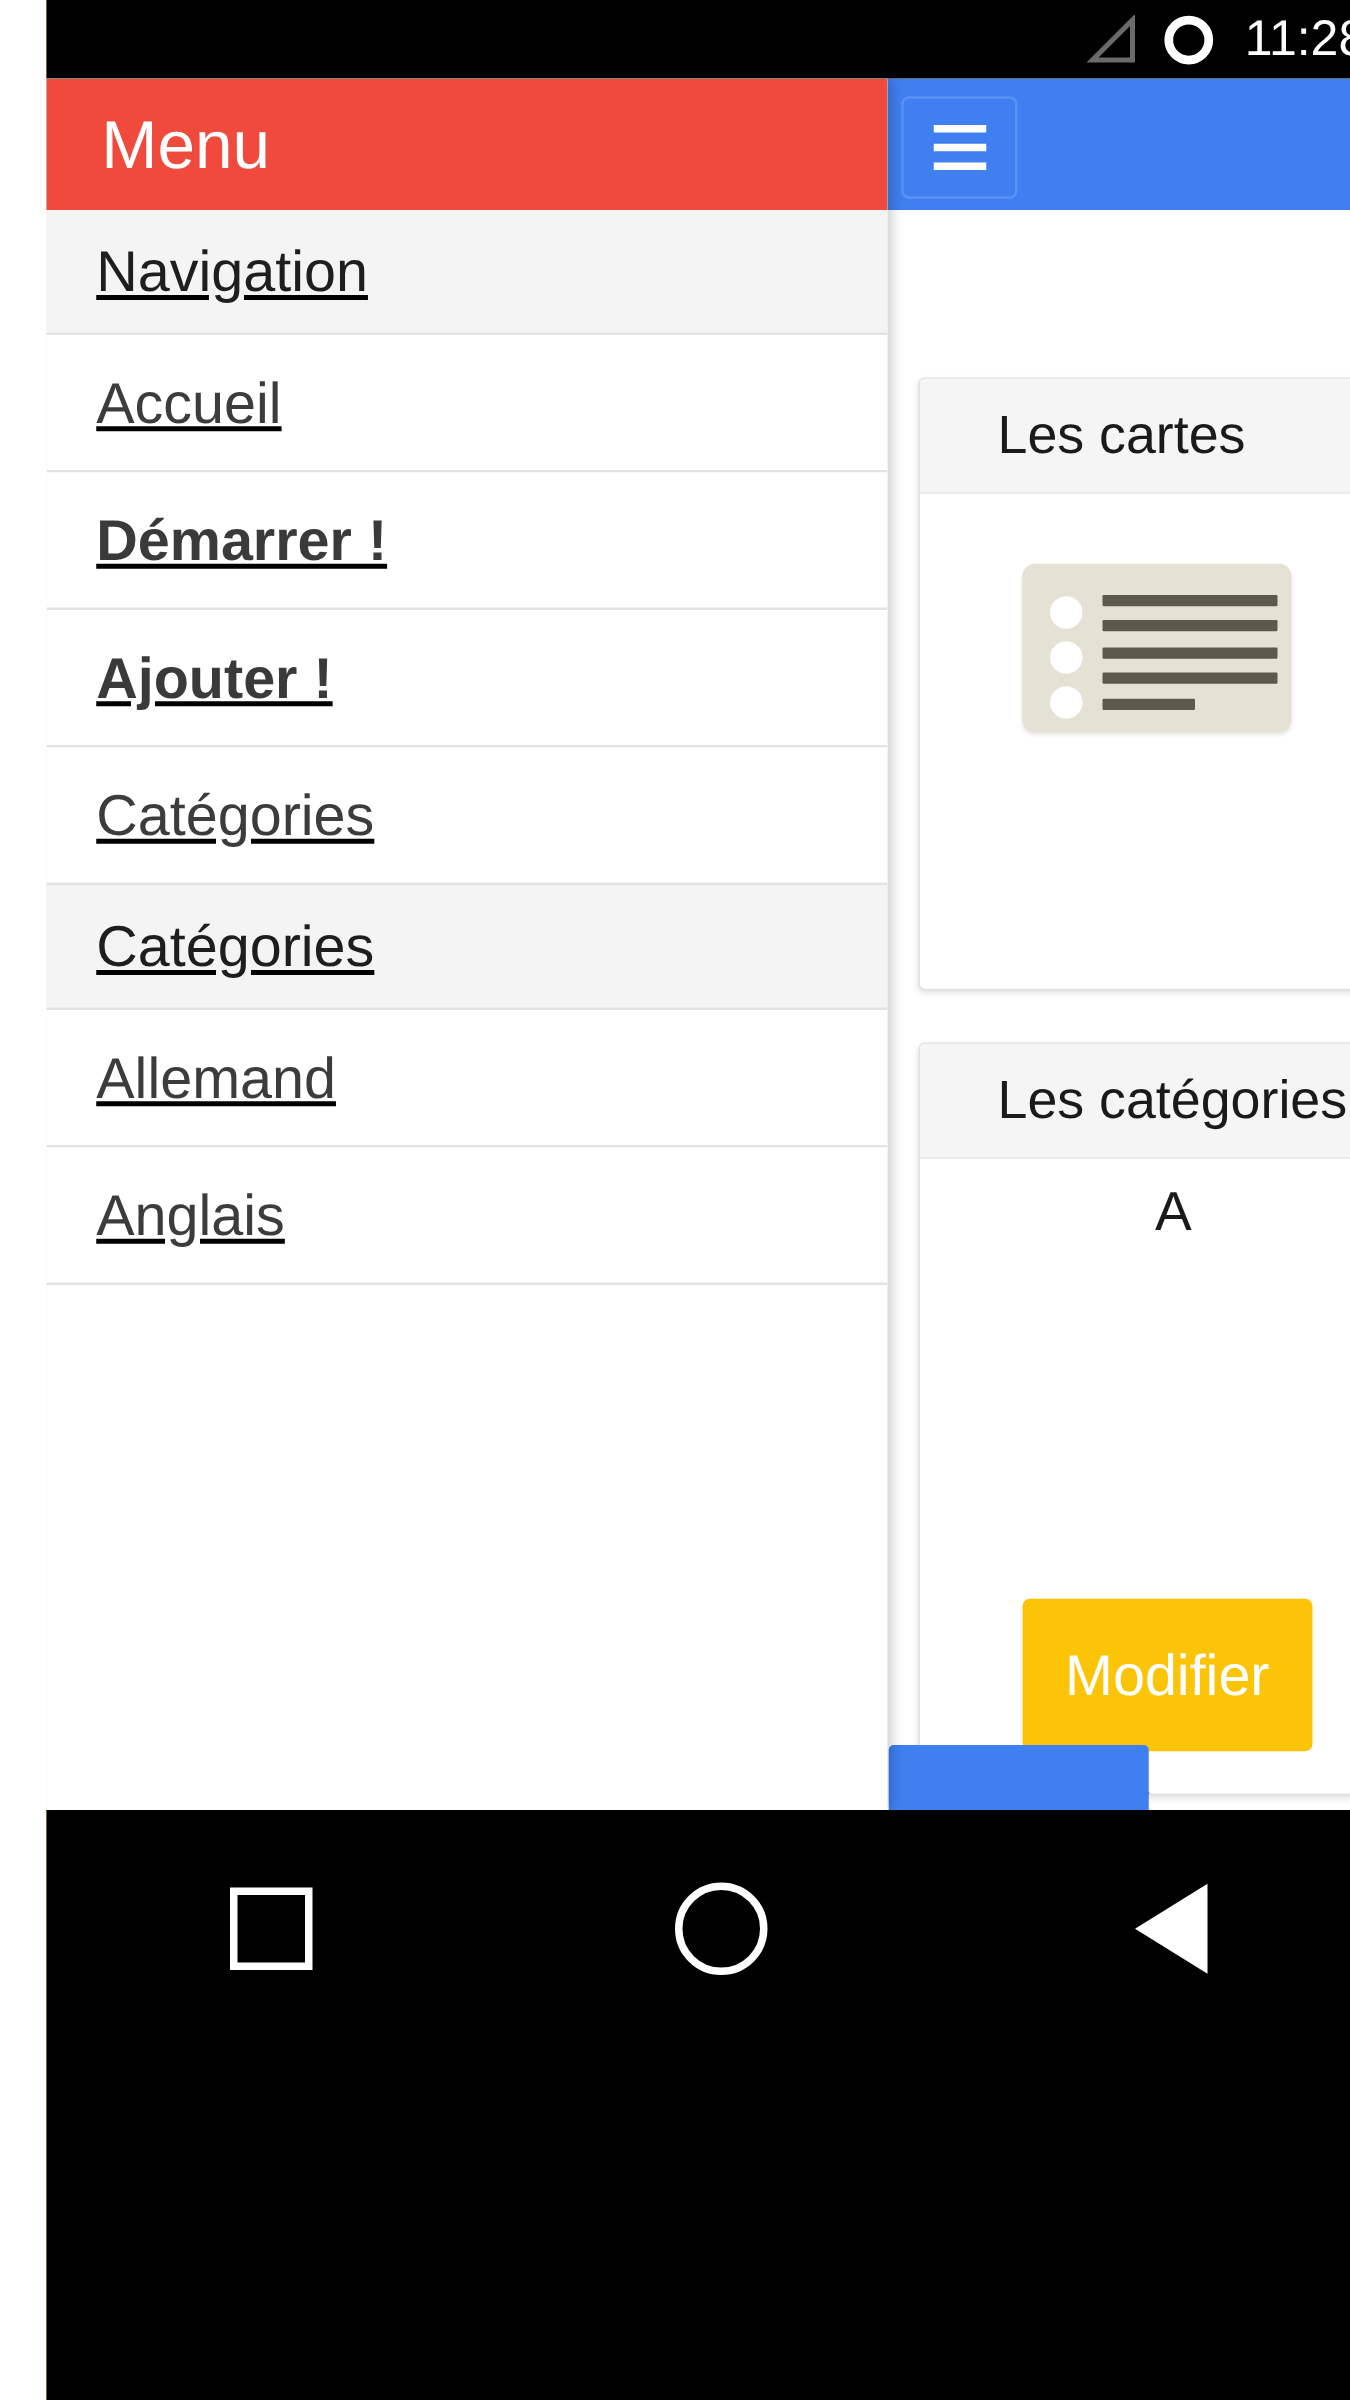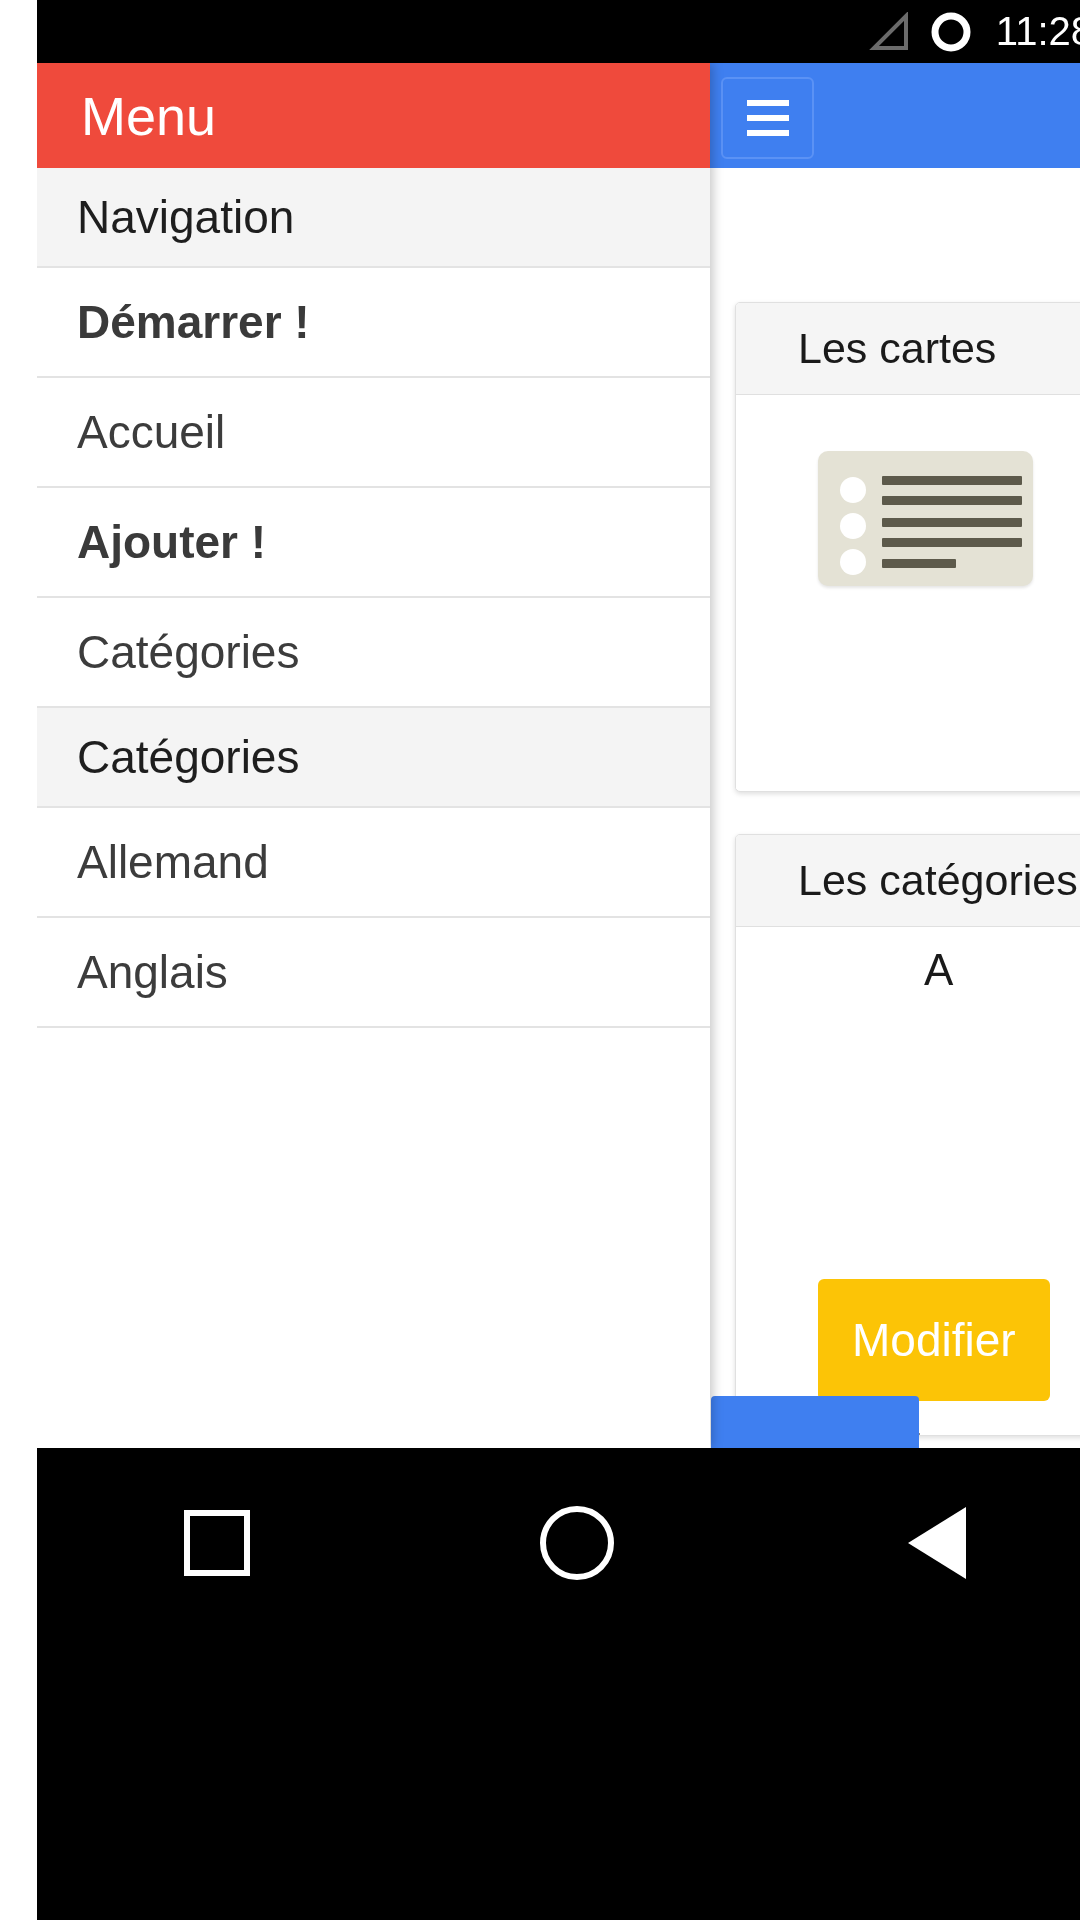--- a/index.html
+++ b/index.html
@@ -149,21 +149,21 @@
   }
   #drawer-header {
     width: 673px; height: 105px;
     background: #ef4a3c;
     display: flex; align-items: center;
     padding-left: 44px; box-sizing: border-box;
   }
   #drawer-title {
     color: #ffffff; font-size: 54px; font-weight: 400;
   }
-  #drawer-list { width: 673px; }
+  #drawer-list { width: 673px; text-decoration: underline; }
   .drawer-item {
     width: 673px; height: 110px;
     box-sizing: border-box;
     border-bottom: 2px solid #e3e3e3;
     display: flex; align-items: center;
     padding-left: 40px;
     background: #ffffff;
   }
   .drawer-item .di-label {
     font-size: 46px; color: #3c3c3c; white-space: nowrap;
@@ -272,26 +272,26 @@
     <div id="drawer-header">
       <span id="drawer-title">Menu</span>
     </div>
 
     <div id="drawer-list">
 
       <div class="drawer-item section">
         <span class="di-label">Navigation</span>
       </div>
 
+      <div class="drawer-item">
+        <span class="di-label">Accueil</span>
+      </div>
+
       <div class="drawer-item bold">
         <span class="di-label">Démarrer !</span>
-      </div>
-
-      <div class="drawer-item">
-        <span class="di-label">Accueil</span>
       </div>
 
       <div class="drawer-item bold">
         <span class="di-label">Ajouter !</span>
       </div>
 
 
       <div class="drawer-item">
         <span class="di-label">Catégories</span>
       </div>

